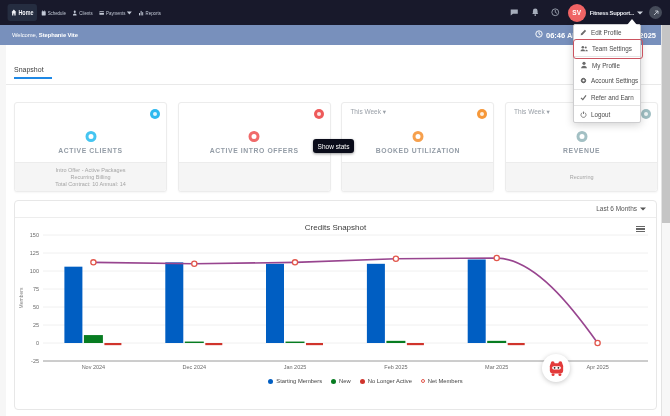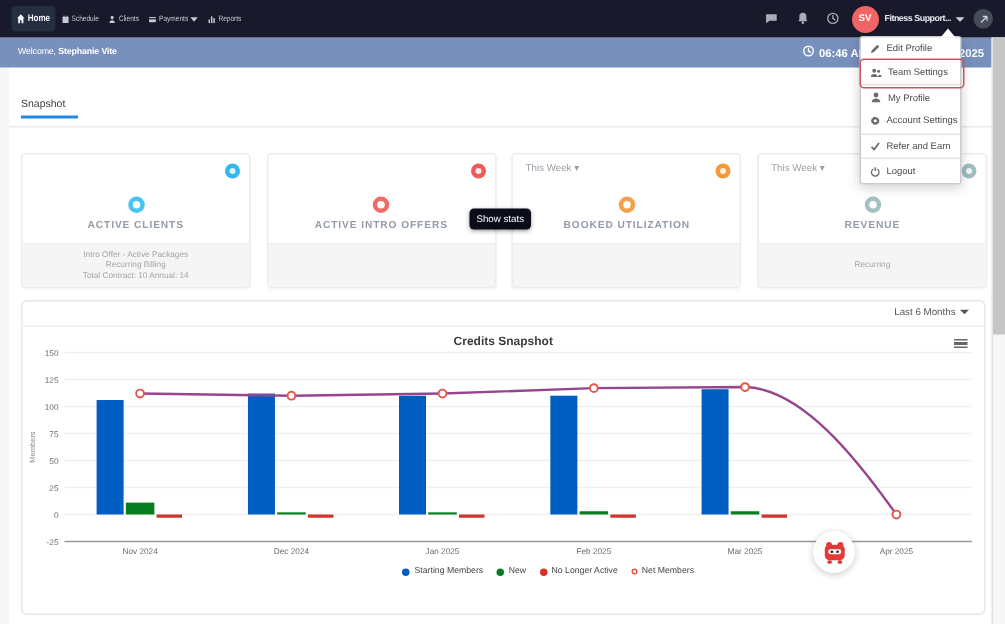--- a/index.html
+++ b/index.html
@@ -45,21 +45,21 @@
   .card .cfooter { position:absolute; left:0; bottom:0; width:100%; height:29px; background:#f5f5f5; border-top:1px solid #ececec; border-radius:0 0 3px 3px; display:flex; flex-direction:column; align-items:center; justify-content:center; }
   .card .fline { font-size:5.5px; color:#a5a5a5; line-height:7px; }
 
   
   #show-stats { position:absolute; left:313px; top:139px; width:41px; height:14px; background:#0a0c1a; color:#fff; font-size:6.5px; font-family:"Liberation Sans",sans-serif; border:none; border-radius:3px; z-index:30; box-shadow:0 1px 3px rgba(0,0,0,.4); }
 
   
   #panel { left:14px; top:200px; width:643px; height:210px; background:#fff; border:1px solid #e7e7e7; border-radius:4px; }
   #panel-head { position:absolute; left:0; top:0; width:100%; height:17px; border-bottom:1px solid #ededed; }
   #range-select { position:absolute; right:10px; top:4px; font-size:6.5px; color:#555; display:flex; align-items:center; gap:3px; }
-  #chart-title { position:absolute; left:0; top:22px; width:100%; text-align:center; font-size:8px; font-weight:bold; color:#3c3c3c; }
+  #chart-title { position:absolute; left:0; top:22px; width:100%; text-align:center; font-size:8px; font-weight:normal; color:#3c3c3c; }
   #hamburger { position:absolute; right:11px; top:25px; width:9px; display:flex; flex-direction:column; gap:1.2px; }
   #hamburger span { height:1.3px; background:#666; }
   #chart-svg { position:absolute; left:0; top:28px; }
   #legend { position:absolute; left:0; top:177px; width:100%; display:flex; justify-content:center; gap:9px; transform:translateX(30px); }
   .leg-item { display:flex; align-items:center; gap:3px; font-size:5.8px; color:#444; }
   .leg-dot { width:5px; height:5px; border-radius:50%; }
   .leg-ring { width:4px; height:4px; border-radius:50%; background:#fff; border:1.4px solid #e2574c; }
 
   
   #mascot { left:542px; top:354px; width:28px; height:28px; background:#fff; border-radius:50%; box-shadow:0 1px 5px rgba(0,0,0,.22); display:flex; align-items:center; justify-content:center; z-index:8; }

